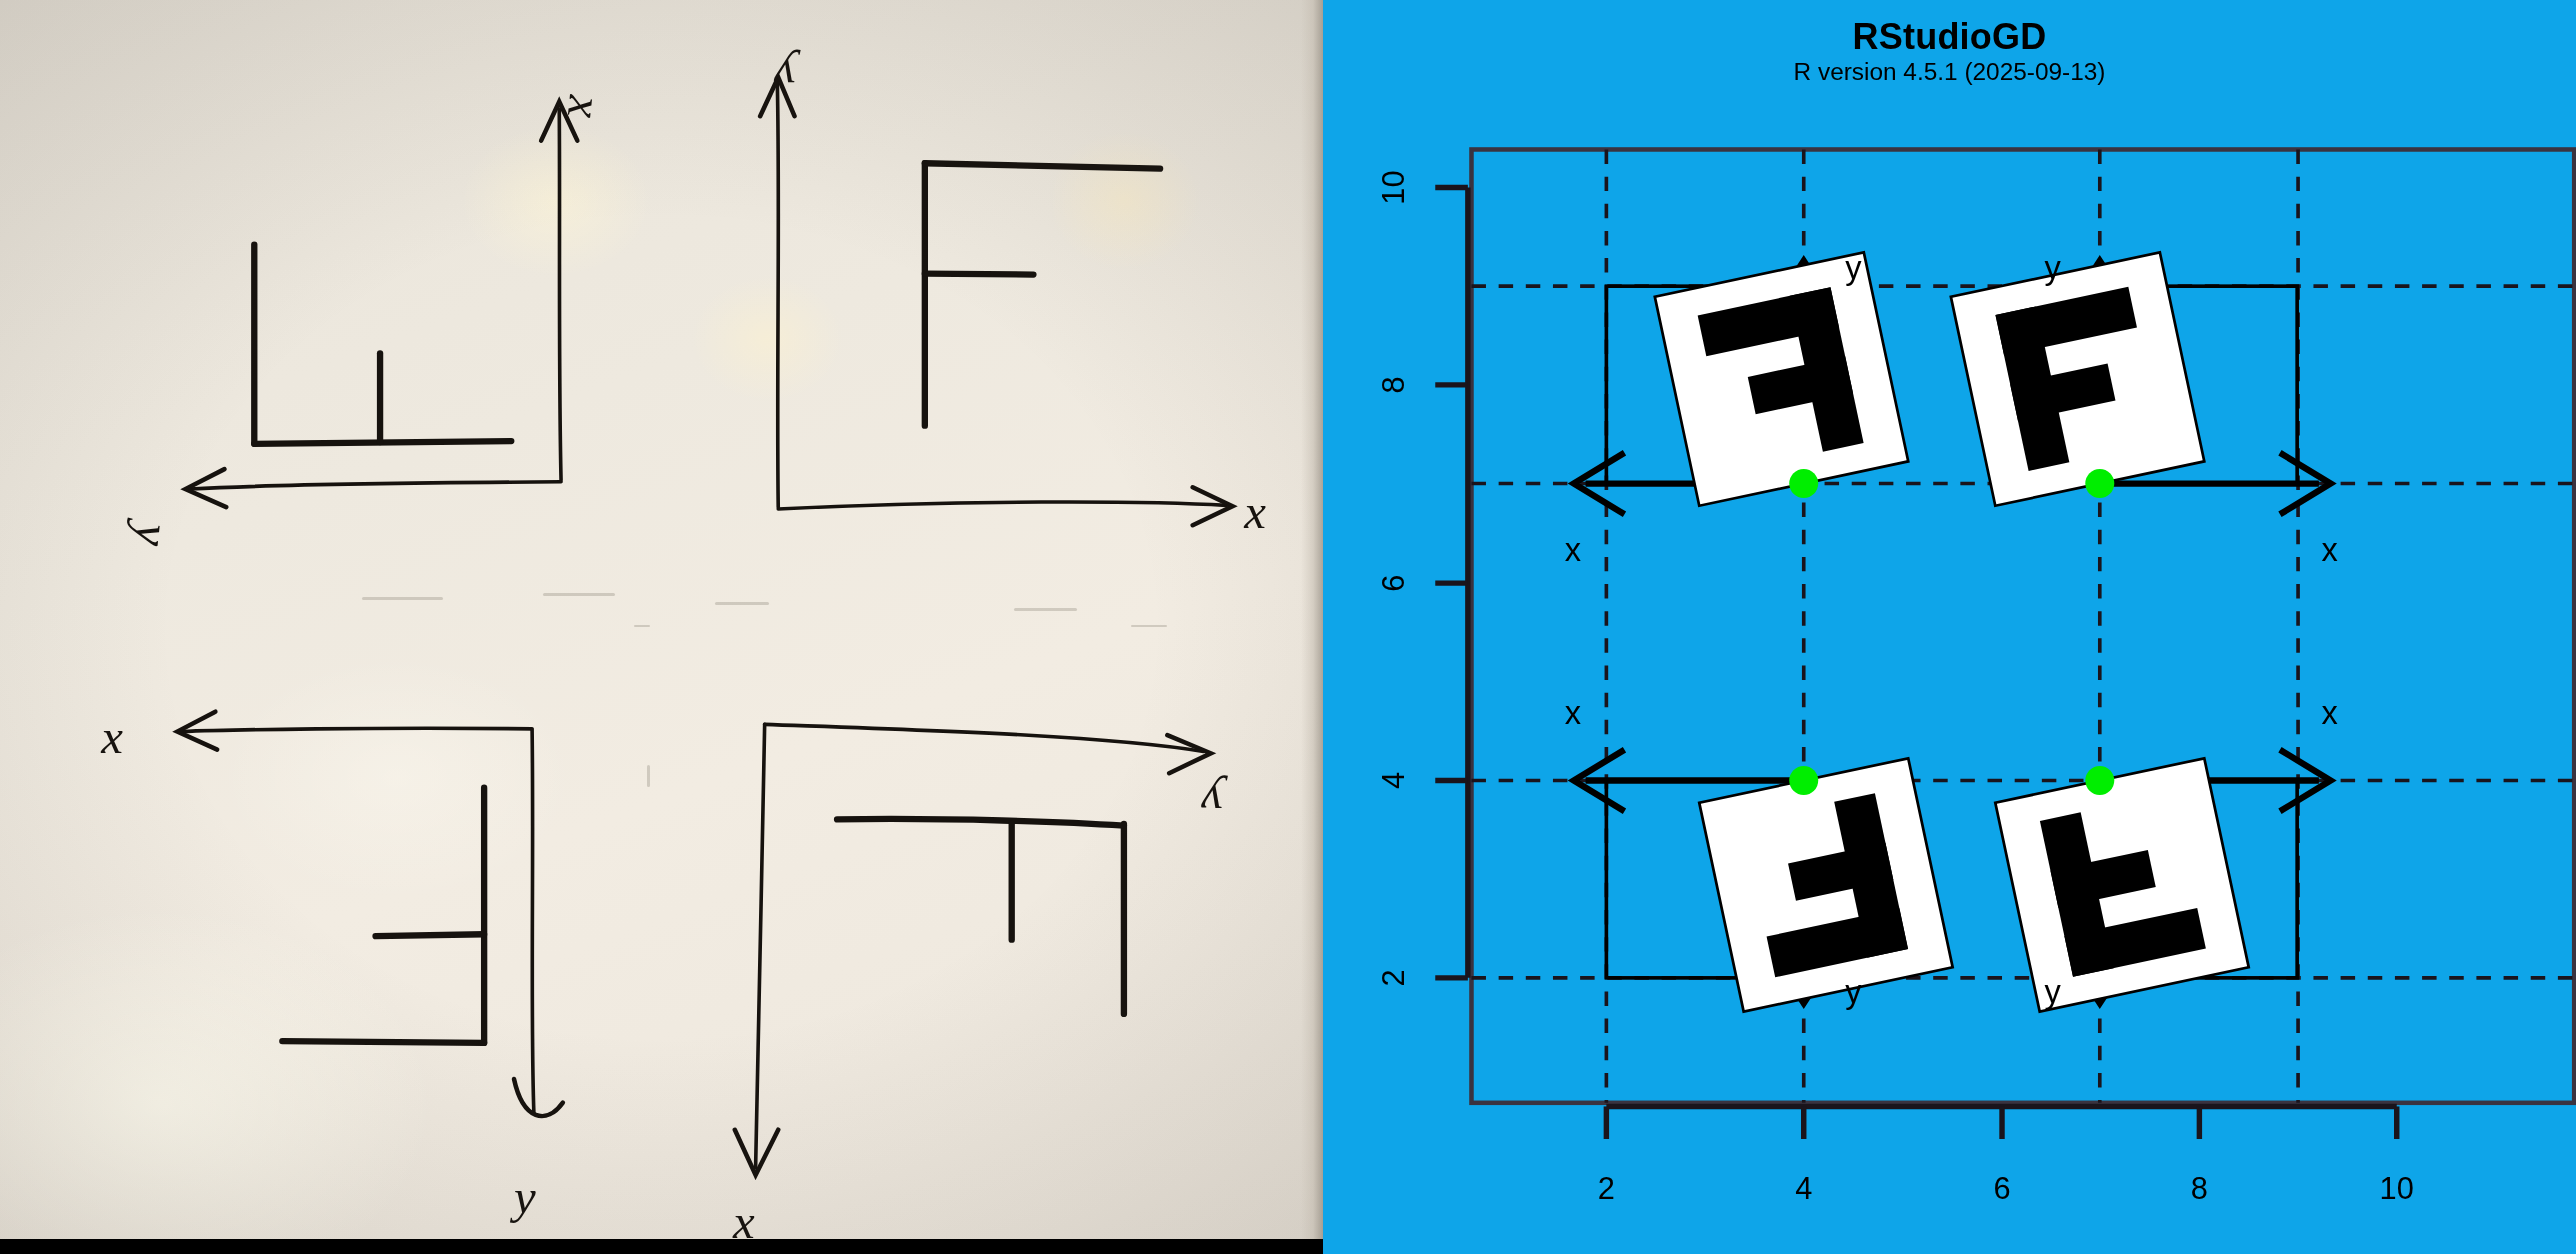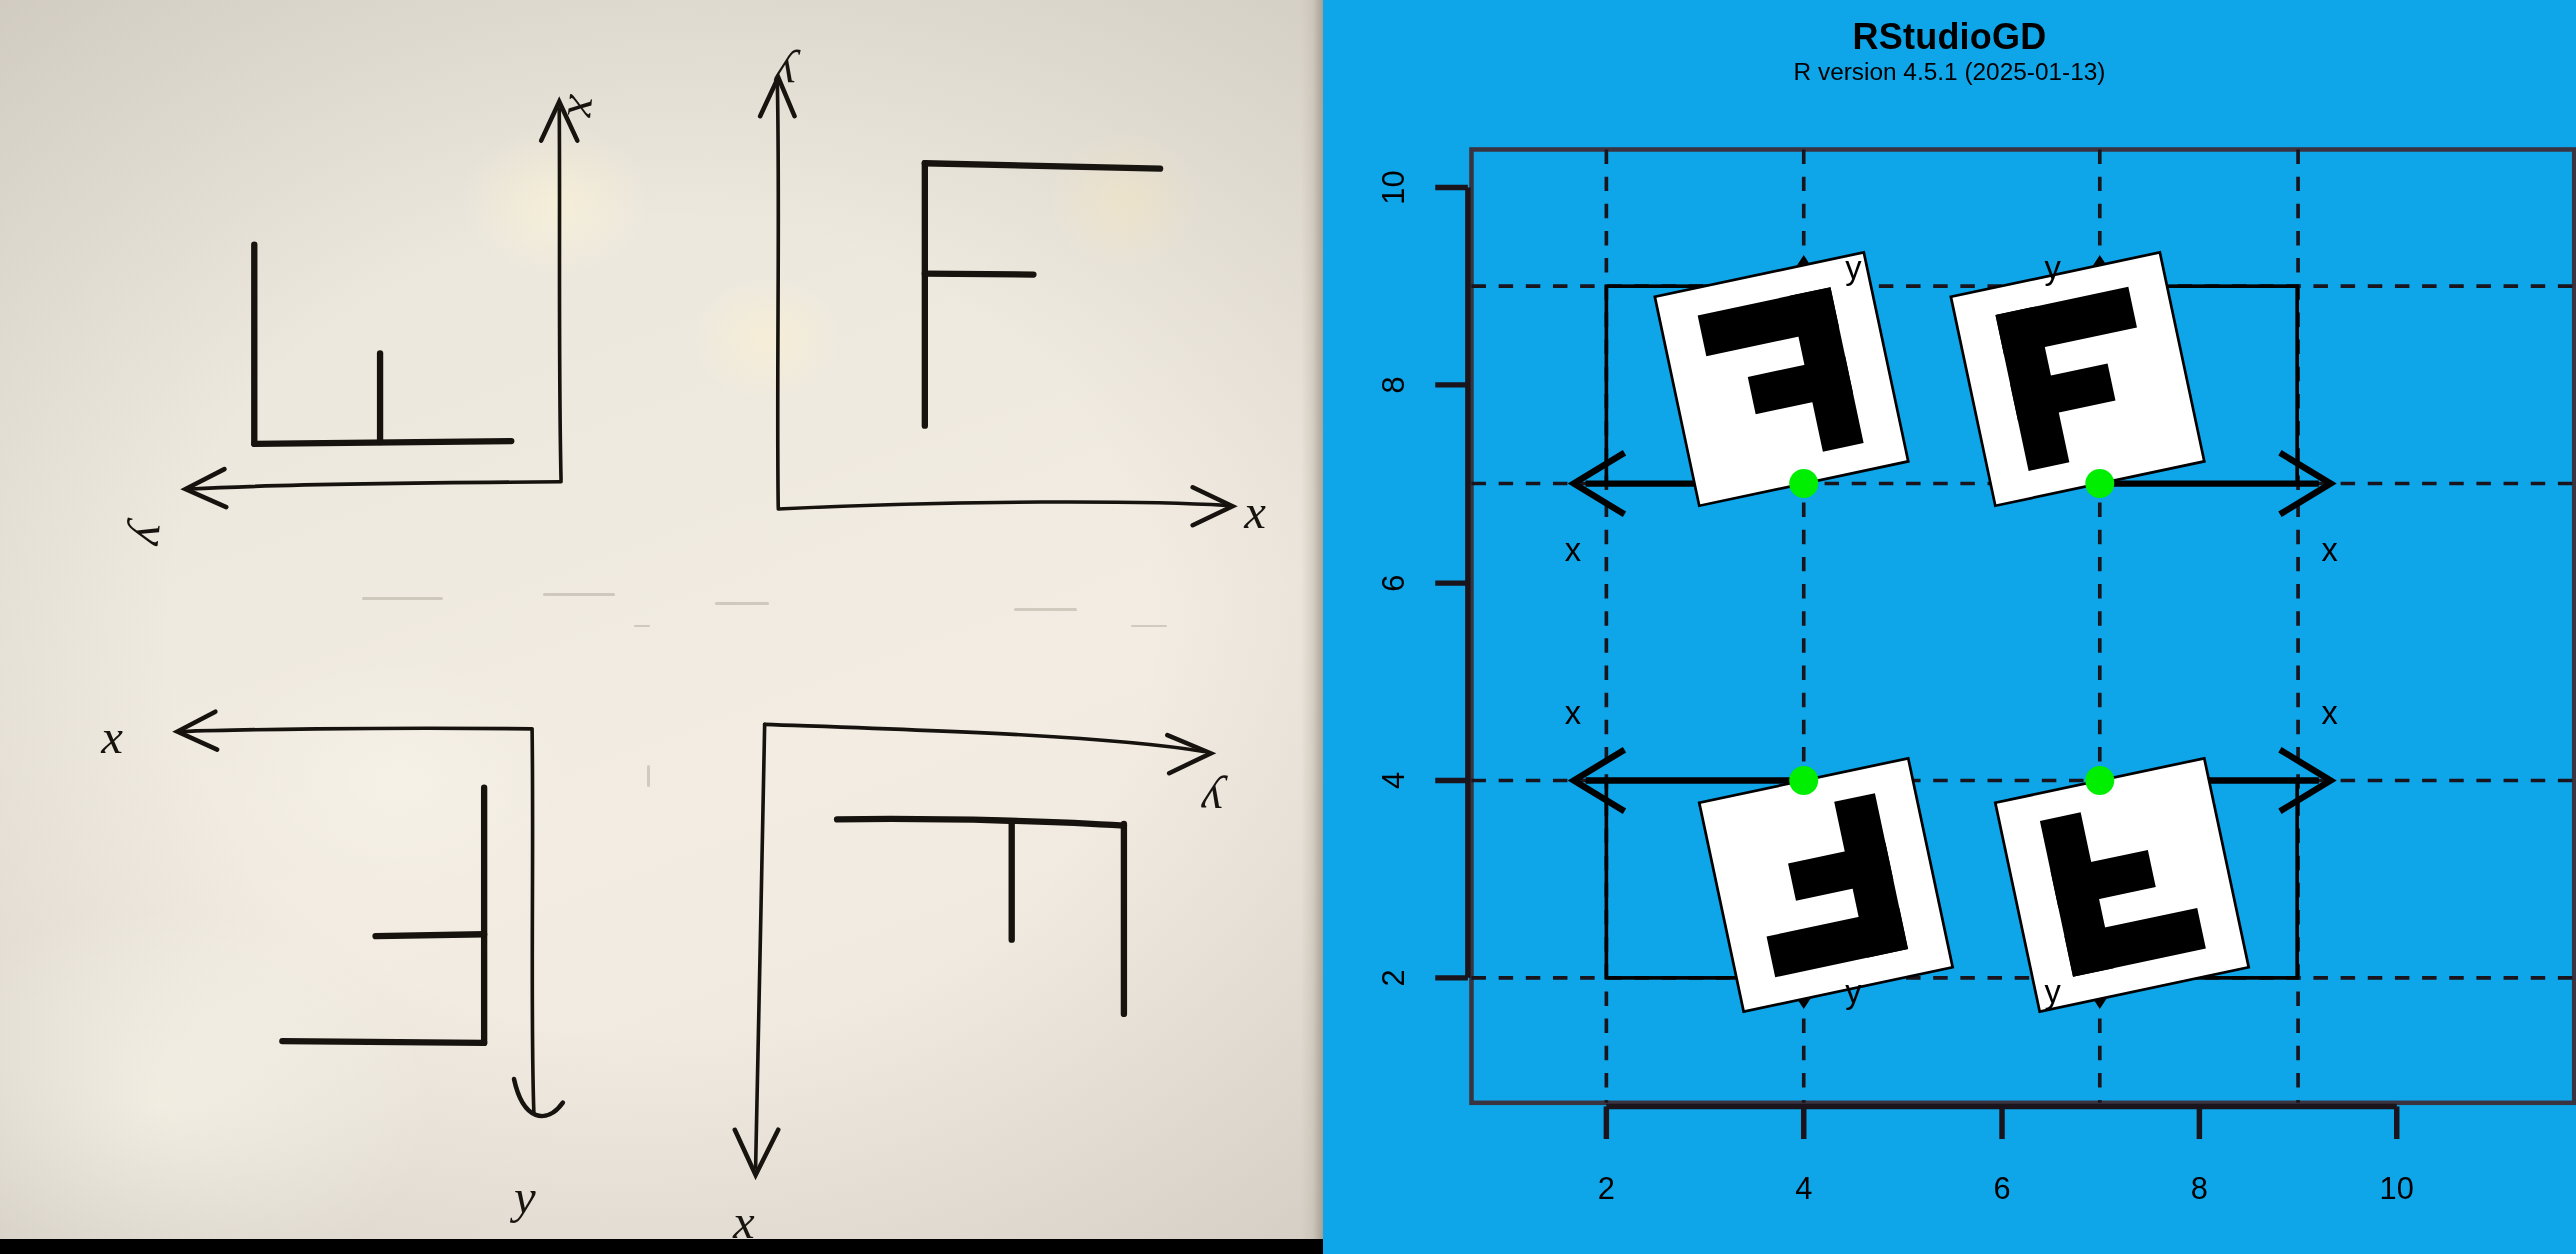--- a/index.html
+++ b/index.html
@@ -132,21 +132,21 @@
     </svg>
 
     <div class="vignette"></div>
     <div class="page-edge"></div>
     <div class="bottom-bar"></div>
   </div>
 
   <div id="plot">
 
     <div class="title">RStudioGD</div>
-    <div class="subtitle">R version 4.5.1 (2025-01-13)</div>
+    <div class="subtitle">R version 4.5.1 (2025-09-13)</div>
 
     <svg class="plotsvg" viewBox="0 0 1384 1386">
       <defs>
 
         <g id="ftile">
 
           <rect x="-118" y="-236" width="236" height="236" fill="#ffffff" stroke="#000000" stroke-width="3"></rect>
 
           <g fill="#000000">
             <rect x="-74" y="-206" width="150" height="46"></rect>

